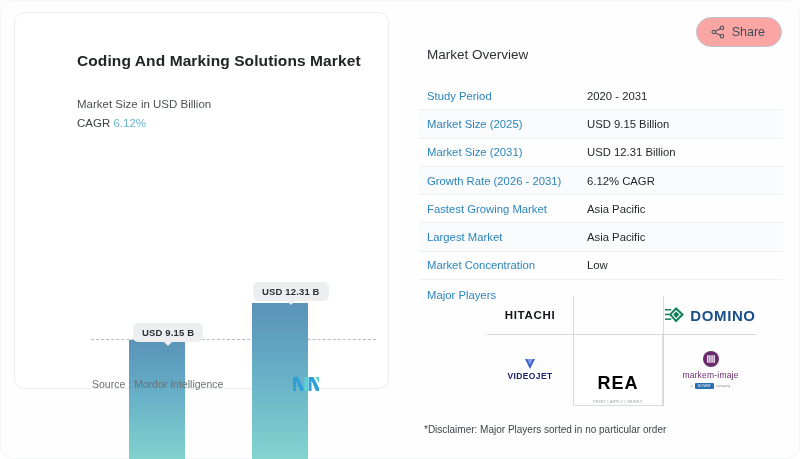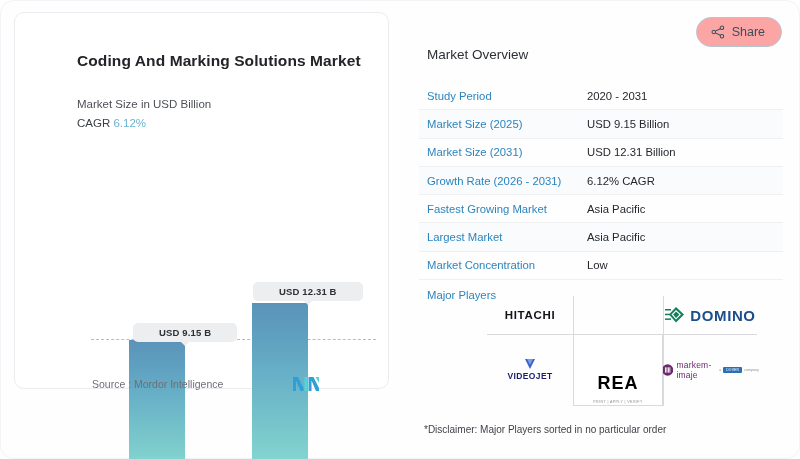--- a/index.html
+++ b/index.html
@@ -66,21 +66,21 @@
   .bar-2026{left:100px;top:197px;width:56px;height:133px;}
   .bar-2031{left:223px;top:160px;width:56px;height:170px;}
 
   .bubble{
     position:absolute;
     background:#eceef0;
     border-radius:5px;
     font-size:9.5px;
     font-weight:700;
     color:#2d3035;
-    padding:4px 26px;
+    padding:4px 9px;
     white-space:nowrap;
     letter-spacing:.15px;
   }
   .bubble:after{
     content:"";
     position:absolute;
     left:50%;bottom:-4px;margin-left:-4px;
     width:0;height:0;
     border-left:4px solid transparent;
     border-right:4px solid transparent;
@@ -179,21 +179,21 @@
     font-size:11.5px;font-weight:700;color:#111317;letter-spacing:.7px;
   }
   .domino-wrap{display:flex;align-items:center;gap:5px;}
   .domino-txt{
     font-size:15px;font-weight:700;color:#1b4f8a;letter-spacing:.6px;
   }
   .videojet-wrap{display:flex;align-items:center;gap:1px;flex-direction:column;}
   .videojet-txt{
     font-size:8.5px;font-weight:700;color:#1b1f6b;letter-spacing:.4px;
   }
-  .markem-wrap{display:flex;flex-direction:row;align-items:center;gap:3px;}
+  .markem-wrap{display:flex;flex-direction:column;align-items:center;gap:3px;}
   .markem-txt{
     font-size:8.5px;color:#6a2a6e;letter-spacing:.2px;
   }
   .markem-sub{
     display:flex;align-items:center;gap:2px;
     font-size:3.6px;color:#8a8f96;
   }
   .dover-pill{
     background:#2b6fb5;color:#fff;
     font-size:3.4px;padding:1px 3px;border-radius:1px;

